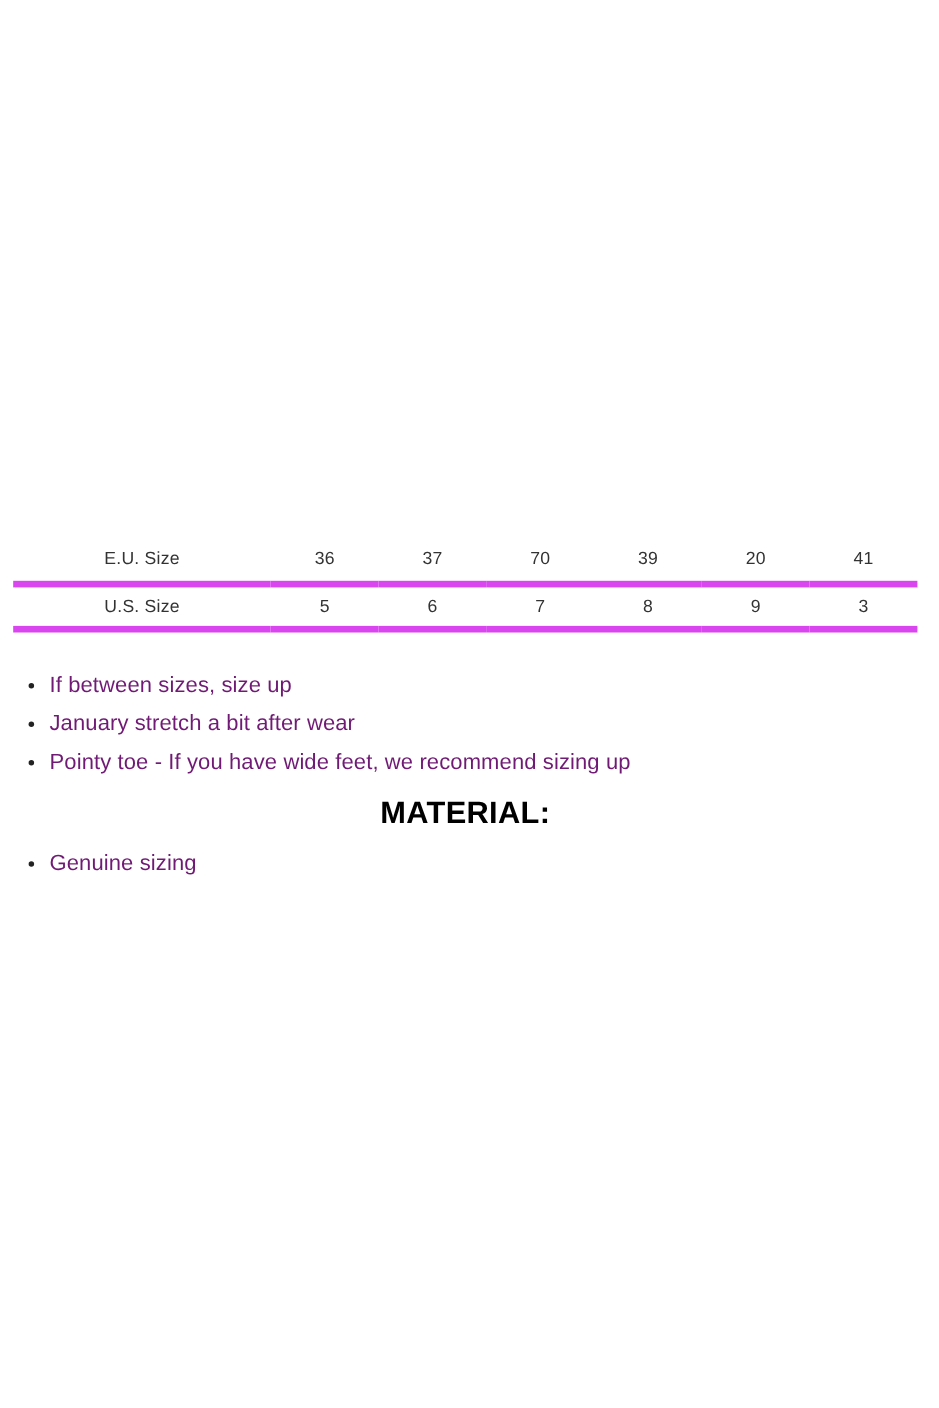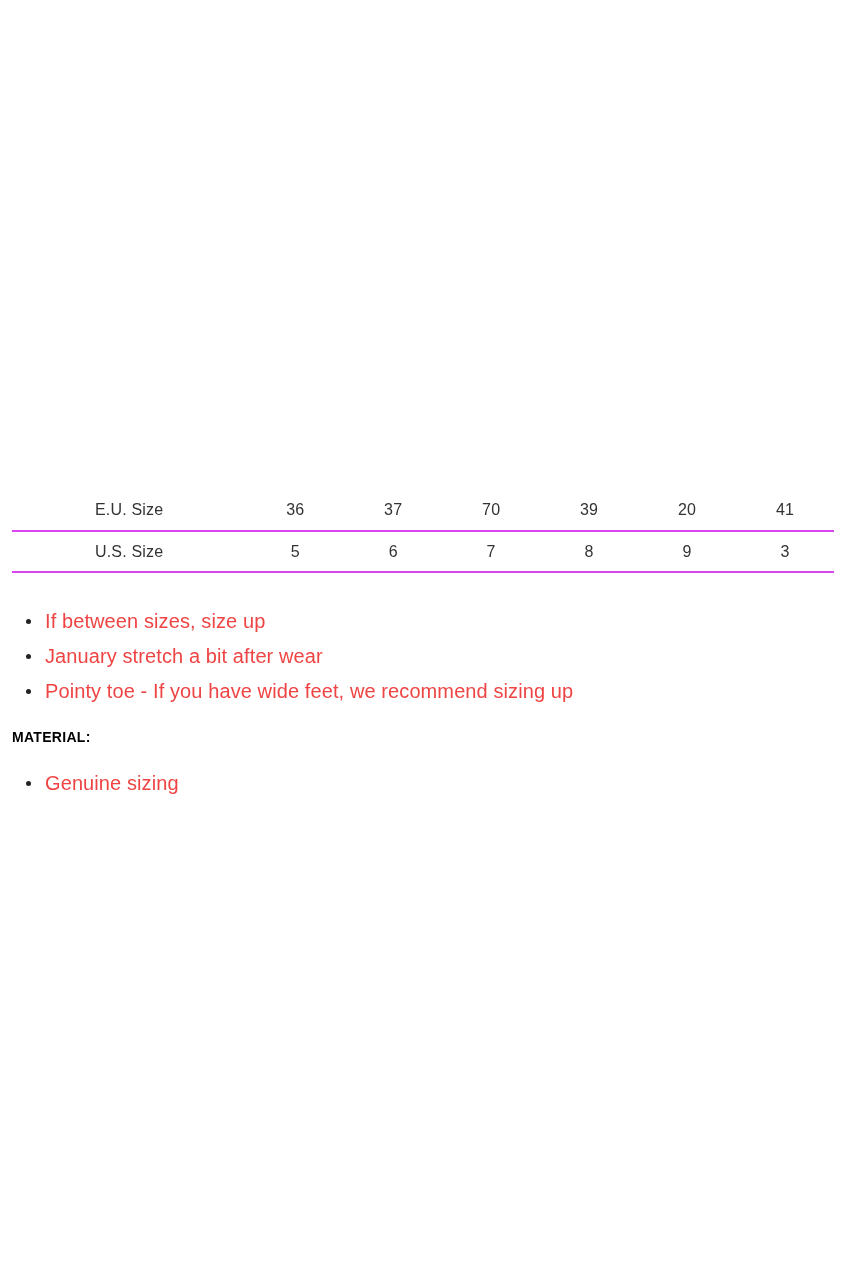--- a/index.html
+++ b/index.html
@@ -20,21 +20,21 @@
     padding-top: 490px;
   }
 
   
   table.size-chart {
     width: 100%;
     border-collapse: collapse;
     table-layout: fixed;
   }
   table.size-chart tr {
-    border-bottom: 2px solid #d946ef;
+    border-bottom: 6px solid #d946ef;
   }
   table.size-chart td {
     height: 41px;
     padding: 0;
     text-align: center;
     vertical-align: middle;
     font-size: 16px;
     font-weight: 400;
     color: #333333;
     letter-spacing: 0.2px;
@@ -47,42 +47,43 @@
   ul.bullet-list {
     list-style: none;
     margin: 31px 0 0 0;
     padding: 0;
   }
   ul.bullet-list li {
     position: relative;
     padding-left: 33px;
     line-height: 35px;
     font-size: 20px;
-    color: #ef4444;
+    color: #701a75;
     letter-spacing: 0.1px;
   }
   ul.bullet-list li .bullet-dot {
     position: absolute;
     left: 14px;
     top: 15px;
     width: 5px;
     height: 5px;
     border-radius: 50%;
     background: #222222;
   }
 
   
   h2.material-heading {
     margin: 13px 0 0 0;
     padding: 0;
-    font-size: 14px;
+    font-size: 28px;
     line-height: 30px;
     font-weight: 700;
     color: #000000;
     letter-spacing: 0.3px;
+    text-align: center;
   }
   ul.material-list {
     margin-top: 14px;
   }
 </style>
 </head>
 <body>
 
 <div class="content">
 

